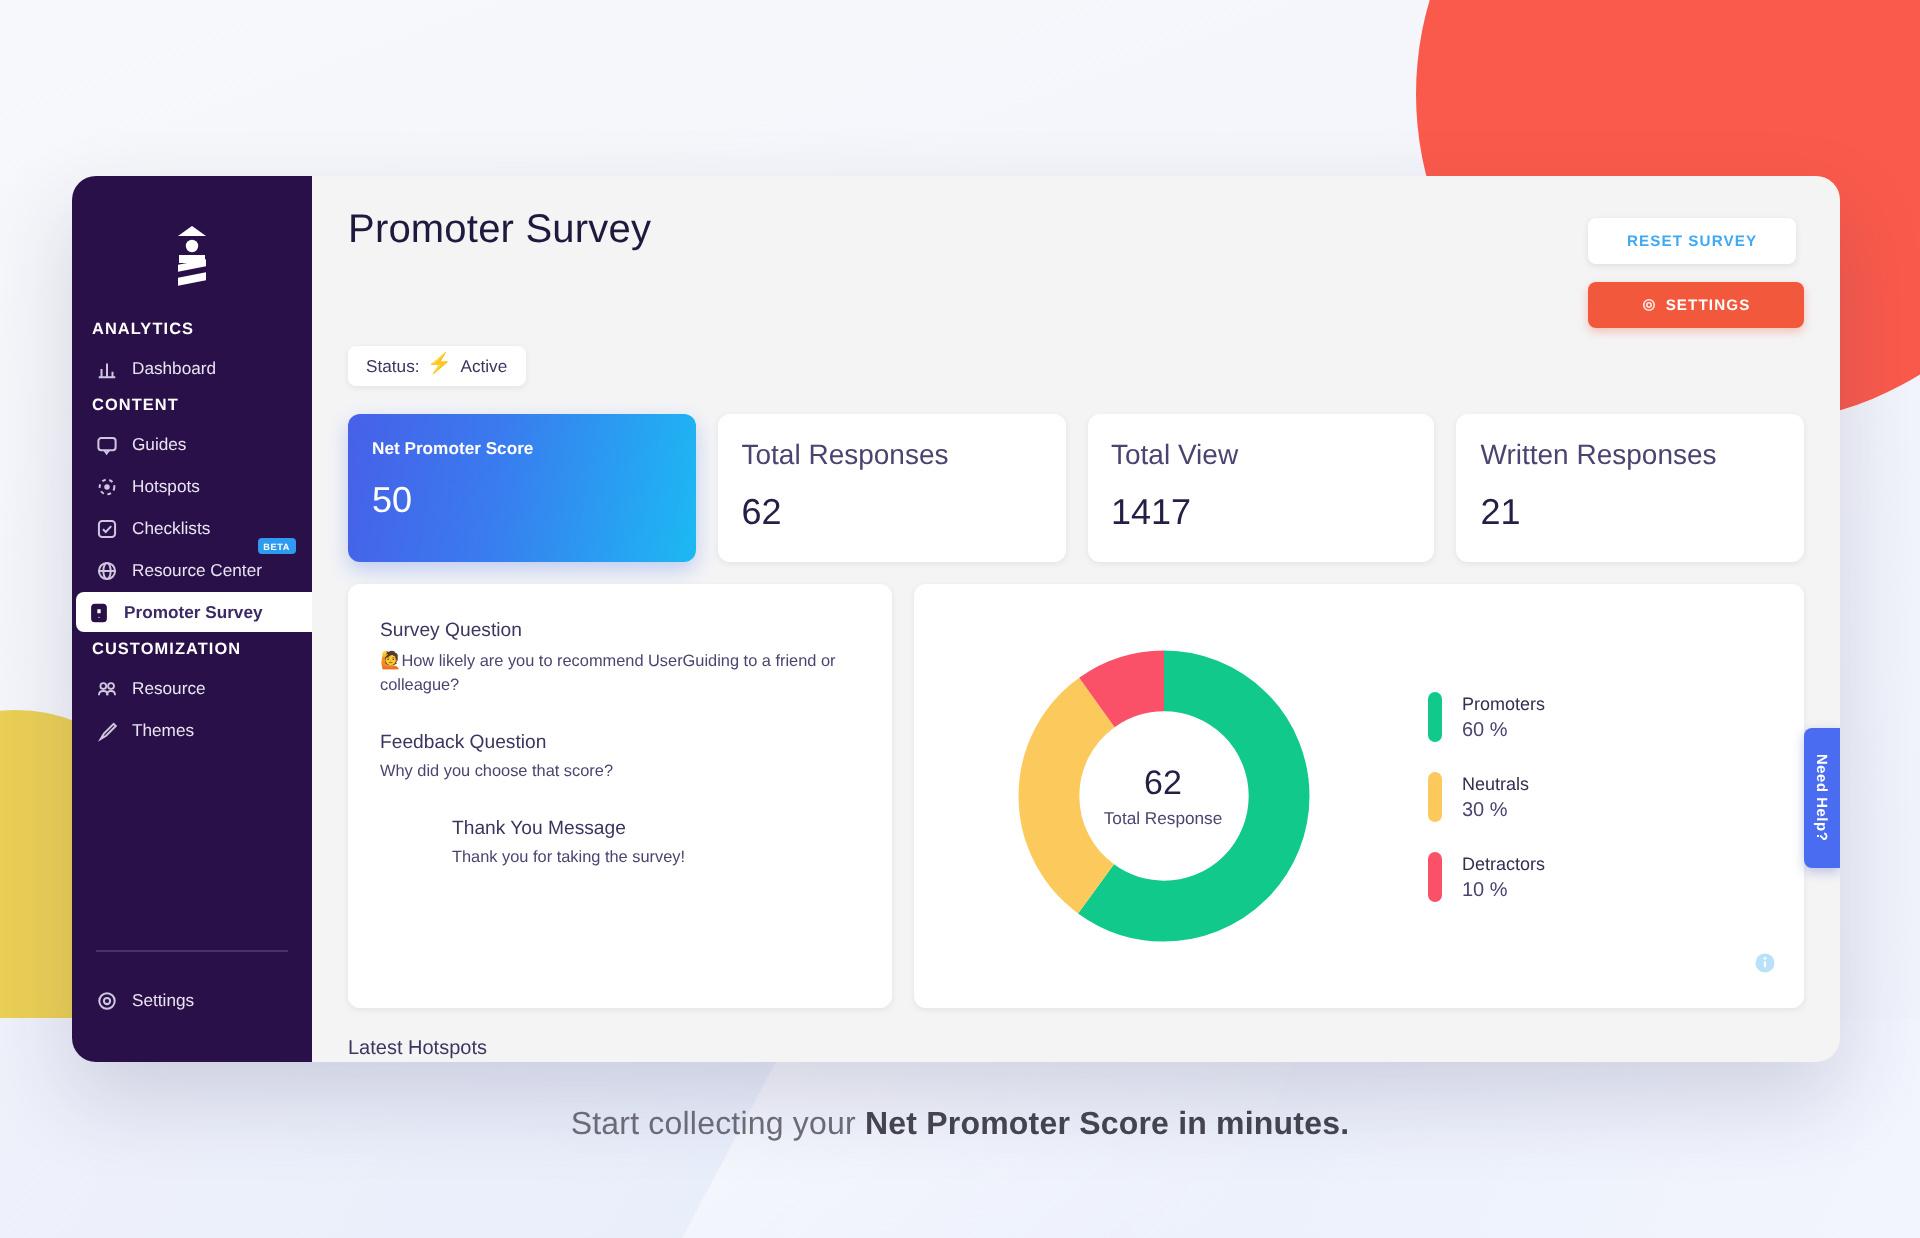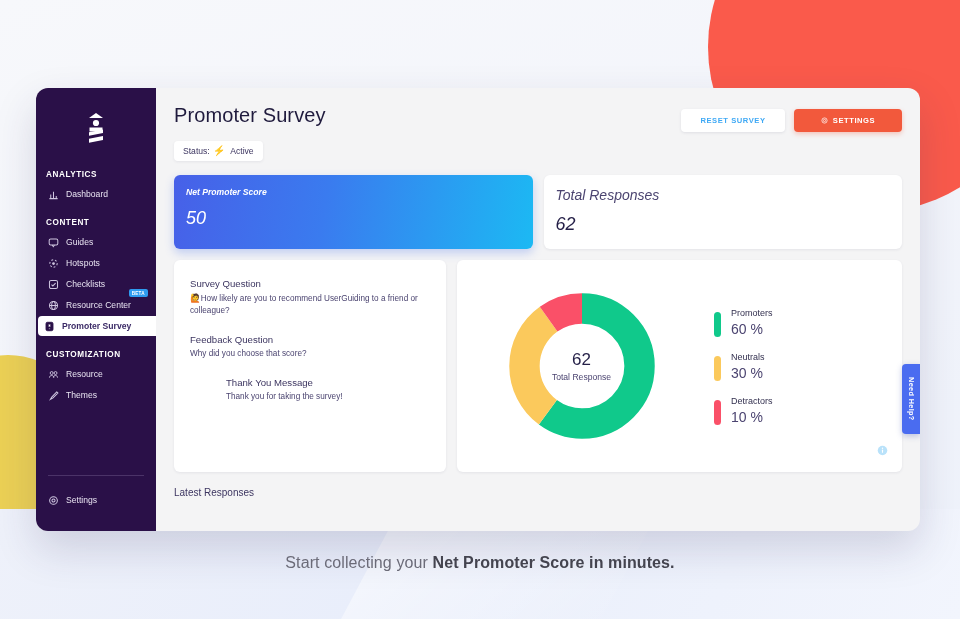--- a/index.html
+++ b/index.html
@@ -48,21 +48,21 @@
   .sidebar {
     width: 120px; background: #2a1048; color: #fff;
     flex: 0 0 120px; position: relative;
     padding-top: 14px;
   }
   .logo { height: 54px; display: flex; align-items: center; justify-content: center; }
   .logo svg { display: block; }
 
   .nav-group-title {
     font-size: 8.2px; letter-spacing: .55px; font-weight: 700;
-    color: #ffffff; margin: 14px 0 5px 10px; text-transform: uppercase;
+    color: #ffffff; margin: 4px 0 5px 10px; text-transform: uppercase;
   }
   .nav-item {
     display: flex; align-items: center; gap: 7px;
     height: 20px; margin: 1px 4px 1px 6px;
     padding: 0 6px; border-radius: 4px;
     font-size: 8.6px; color: #e9e4f2; position: relative;
   }
   .nav-item .ico { width: 11px; height: 11px; flex: 0 0 11px; display:flex; align-items:center; justify-content:center;}
   .nav-item .ico svg { display: block; }
   .nav-item.active {
@@ -78,21 +78,21 @@
     letter-spacing: .3px; padding: 1.5px 3px; border-radius: 2px;
   }
   .nav-sep { height: 1px; background: #4b3368; margin: 26px 12px 0 12px; }
   .bottom-nav { position: absolute; bottom: 20px; left: 0; right: 0; }
 
   
   .main { flex: 1; position: relative; padding: 16px 18px 0 18px; }
 
   .topbar { display: flex; align-items: flex-start; justify-content: space-between; }
   .page-title { font-size: 20px; color: #1f1a3d; font-weight: 400; letter-spacing: .1px; }
-  .top-actions { display: flex; gap: 9px; padding-top: 5px; }
+  .top-actions { display: flex; gap: 9px; padding-top: 5px; flex-direction: column; }
   .btn {
     border: none; border-radius: 4px; cursor: pointer;
     font-size: 7.6px; font-weight: 700; letter-spacing: .55px;
     padding: 7px 0; text-align: center;
   }
   .btn-reset { background: #fff; color: #3fa9f5; width: 104px; box-shadow: 0 1px 3px rgba(40,40,80,.10); }
   .btn-settings {
     background: #f2593c; color: #fff; width: 108px;
     display: flex; align-items: center; justify-content: center; gap: 5px;
     box-shadow: 0 2px 5px rgba(242,89,60,.32);
@@ -101,21 +101,21 @@
 
   .status-pill {
     margin-top: 9px; display: inline-flex; align-items: flex-start; gap: 4px;
     background: #fff; border-radius: 4px; padding: 5px 9px;
     font-size: 8.6px; color: #3c3560;
     box-shadow: 0 1px 3px rgba(40,40,80,.08);
   }
   .bolt { color: #2e9bf0; font-size: 10px; line-height: 1; }
 
   
-  .stats { display: flex; gap: 11px; margin-top: 14px; font-style: italic; }
+  .stats { display: flex; gap: 11px; margin-top: 14px; }
   .stat {
     flex: 1; background: #fff; border-radius: 6px;
     padding: 12px 12px 14px 12px; height: 74px;
     box-shadow: 0 1px 3px rgba(40,40,80,.08);
   }
   .stat .label { font-size: 14px; color: #4b4470; }
   .stat .value { font-size: 18px; color: #241f47; margin-top: 11px; font-weight: 400; }
   .stat.primary {
     background: linear-gradient(100deg, #4760e8 0%, #3a7bef 42%, #1cb9f3 100%);
     box-shadow: 0 4px 10px rgba(57,105,232,.28);
@@ -143,21 +143,21 @@
     position: absolute; inset: 0; display: flex; flex-direction: column;
     align-items: center; justify-content: center; gap: 2px;
   }
   .donut-center .num { font-size: 17px; color: #241f47; }
   .donut-center .cap { font-size: 8.6px; color: #4b4470; }
 
   .legend { display: flex; flex-direction: column; gap: 15px; padding-left: 22px; }
   .legend-row { display: flex; align-items: flex-end; gap: 10px; }
   .swatch { width: 7px; height: 25px; border-radius: 3.5px; flex: 0 0 7px; }
   .legend-name { font-size: 9px; color: #33304f; }
-  .legend-val { font-size: 14px; color: #4b4470; margin-top: 3px; }
+  .legend-val { font-size: 10px; color: #4b4470; margin-top: 3px; }
   .info-icon { position: absolute; right: 14px; bottom: 12px; }
 
   .latest { font-size: 10px; color: #3c3560; margin-top: 15px; }
 
   
   .need-help {
     position: absolute; right: 0; top: 276px; z-index: 5;
     background: #4a6cf0; color: #fff; border-radius: 4px 0 0 4px;
     width: 18px; height: 70px;
     display: flex; align-items: center; justify-content: center;
@@ -319,20 +319,28 @@
 
     
     <div class="stats">
       <div class="stat primary">
         <div class="label">Net Promoter Score</div>
         <div class="value">50</div>
       </div>
       <div class="stat">
         <div class="label">Total Responses</div>
         <div class="value">62</div>
+      </div>
+      <div class="stat">
+        <div class="label">Total View</div>
+        <div class="value">1417</div>
+      </div>
+      <div class="stat">
+        <div class="label">Written Responses</div>
+        <div class="value">21</div>
       </div>
     </div>
 
     
     <div class="panels">
 
       <div class="panel panel-left">
         <div class="q-block">
           <div class="q-title">Survey Question</div>
           <div class="q-body"><span class="emoji">🙋</span><span>How likely are you to recommend UserGuiding to a friend or colleague?</span></div>
@@ -389,21 +397,21 @@
         <div class="info-icon">
           <svg width="11" height="11" viewBox="0 0 12 12">
             <circle cx="6" cy="6" r="5.2" fill="#b9e2fa"></circle>
             <rect x="5.4" y="5" width="1.2" height="3.4" rx=".6" fill="#fff"></rect>
             <circle cx="6" cy="3.5" r=".75" fill="#fff"></circle>
           </svg>
         </div>
       </div>
     </div>
 
-    <div class="latest">Latest Responses</div>
+    <div class="latest">Latest Hotspots</div>
   </section>
 
   <div class="need-help">
     <span>Need Help?</span>
   </div>
 </div>
 
 <div class="caption">
   <span>Start collecting your </span><b>Net Promoter Score in minutes.</b>
 </div>

